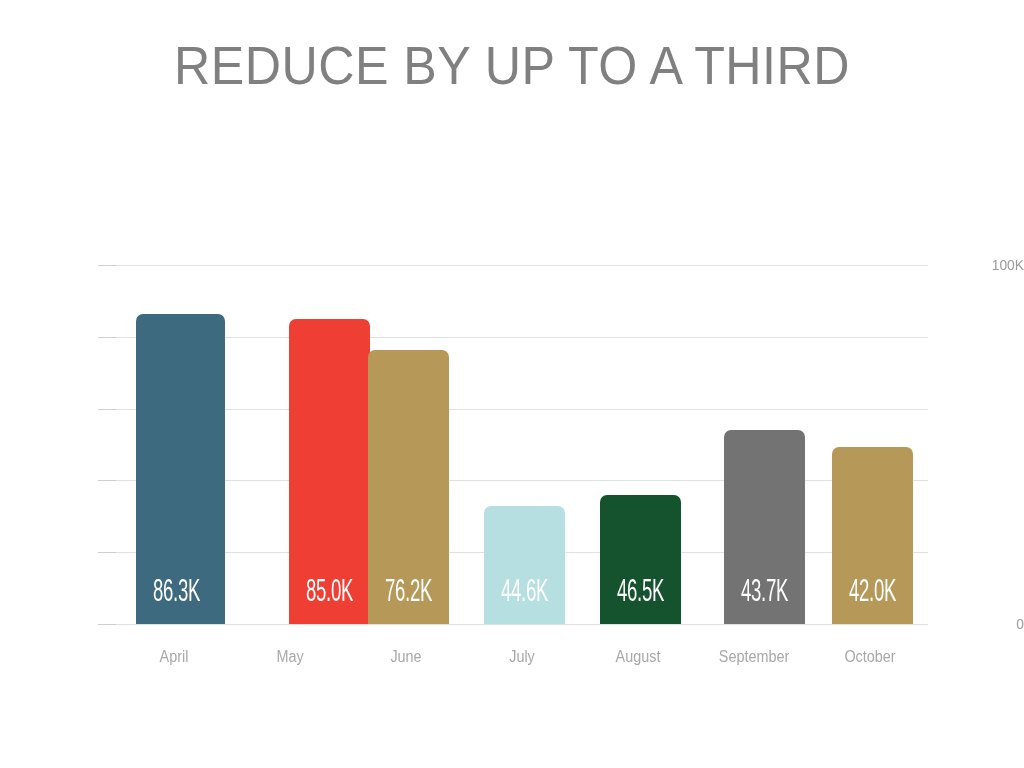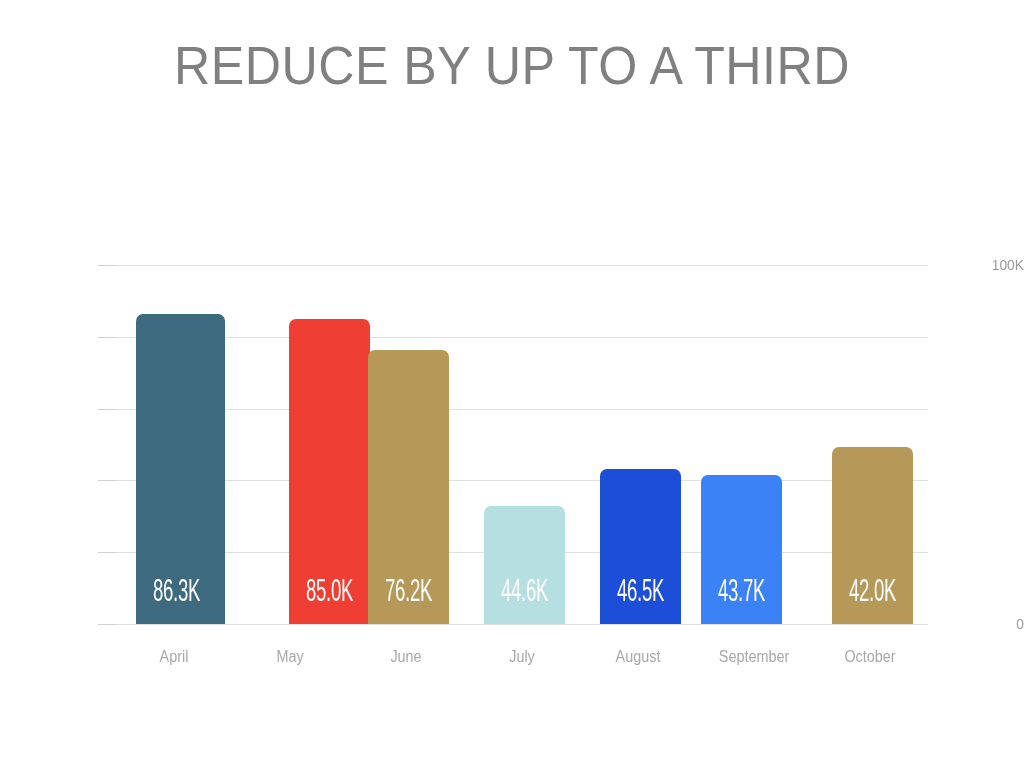--- a/index.html
+++ b/index.html
@@ -153,24 +153,24 @@
         </div>
         <div class="bar" style="left: 128px; height: 305.15px; background: rgb(239, 62, 51); margin-left: 45px;">
           <div class="bar-value" style="color: rgb(255, 255, 255);">85.0K</div>
         </div>
         <div class="bar" style="left: 252px; height: 273.558px; background: rgb(182, 152, 88); text-decoration: underline;">
           <div class="bar-value" style="color: rgb(255, 255, 255);">76.2K</div>
         </div>
         <div class="bar" style="left: 368px; height: 118px; background: rgb(182, 223, 225);">
           <div class="bar-value" style="color: rgb(255, 255, 255);">44.6K</div>
         </div>
-        <div class="bar" style="left: 484px; height: 155px; background: #1d4ed8;">
+        <div class="bar" style="left: 484px; height: 129px; background: #14532d;">
           <div class="bar-value" style="color: rgb(255, 255, 255);">46.5K</div>
         </div>
-        <div class="bar" style="left: 585px; height: 149px; background: #3b82f6;">
+        <div class="bar" style="left: 608px; height: 194px; background: #737373;">
           <div class="bar-value" style="color: rgb(255, 255, 255);">43.7K</div>
         </div>
         <div class="bar" style="left: 716px; height: 177px; background: rgb(182, 152, 88);">
           <div class="bar-value" style="color: rgb(255, 255, 255);">42.0K</div>
         </div>
       </div>
   </div>
 
   <div id="xlabels">
       <div class="xlabel" style="left: 116px; color: rgb(168, 168, 168);">April</div>

